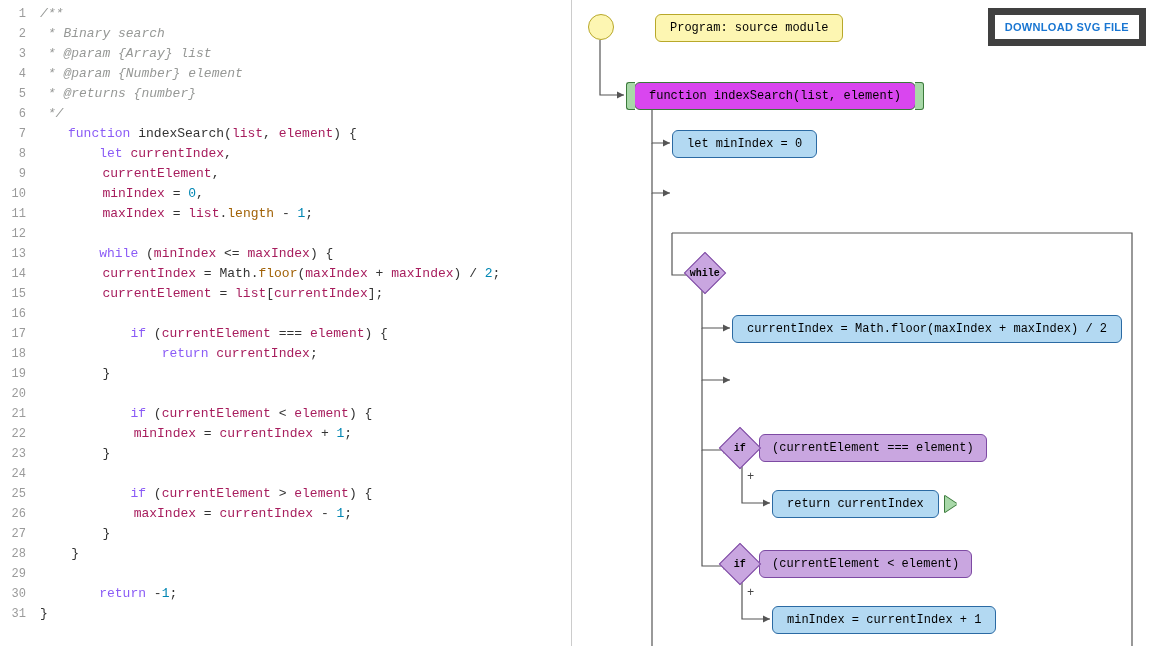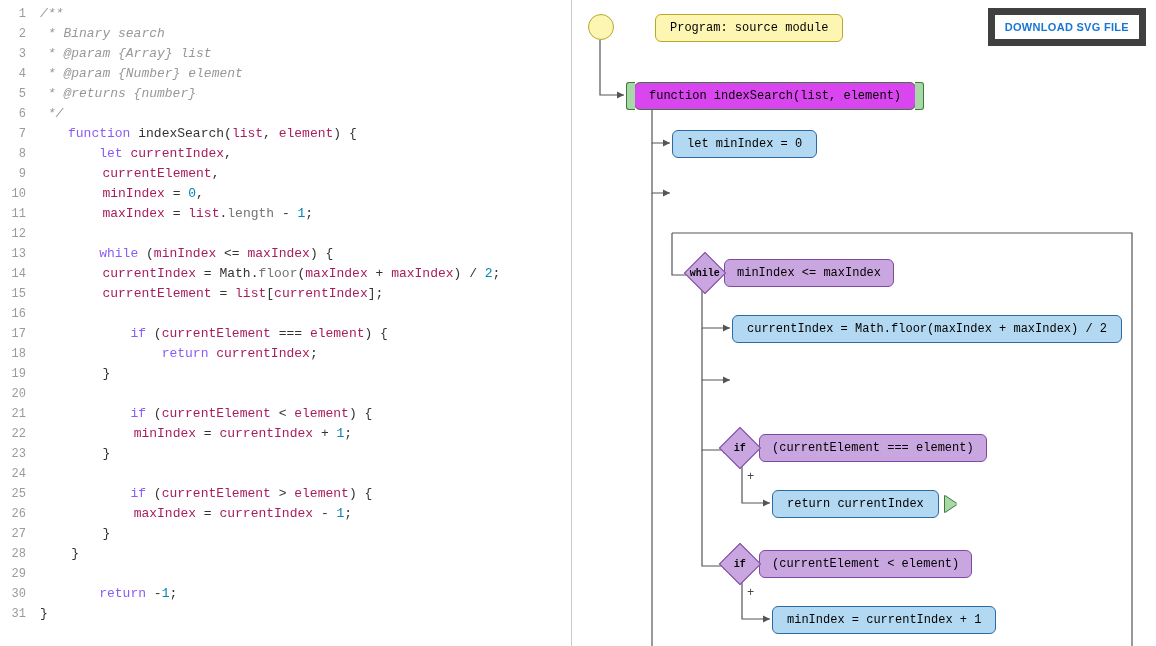--- a/index.html
+++ b/index.html
@@ -40,21 +40,21 @@
   font-size: 13px;
   line-height: 20px;
   color: #333;
 }
 .code .ln { height: 20px; }
 .tok-comment { color: #969896; font-style: italic; }
 .tok-kw { color: #8b5cf6; margin-left: 28px; }
 .tok-fn { color: #333; }
 .tok-id { color: #a71d5d; }
 .tok-num { color: #0086b3; }
-.tok-prop { color: #737373; }
+.tok-prop { color: #a16207; }
 .tok-plain { color: #333; }
 
 .dl-btn {
   position: absolute;
   top: 8px; right: 10px;
   border: 7px solid #404040;
   color: #1976d2;
   background: #fff;
   font-family: sans-serif;
   font-size: 11px;
@@ -236,21 +236,20 @@
 
     <div class="node" style="left:100px; top:130px;">
       <div class="node-box node-stmt">let minIndex = 0</div>
     </div>
 
 
     <div class="node" style="left:118px; top:258px;">
       <div class="diamond">
           <span>while</span>
         </div>
-      <div class="node-cond-label" style="margin-left:10px;">minIndex &lt;= maxIndex</div>
     </div>
 
     <div class="node" style="left:160px; top:315px;">
       <div class="node-box node-stmt">currentIndex = Math.floor(maxIndex + maxIndex) / 2</div>
     </div>
 
 
     <div class="node" style="left:153px; top:433px;">
       <div class="diamond">
           <span>if</span>

